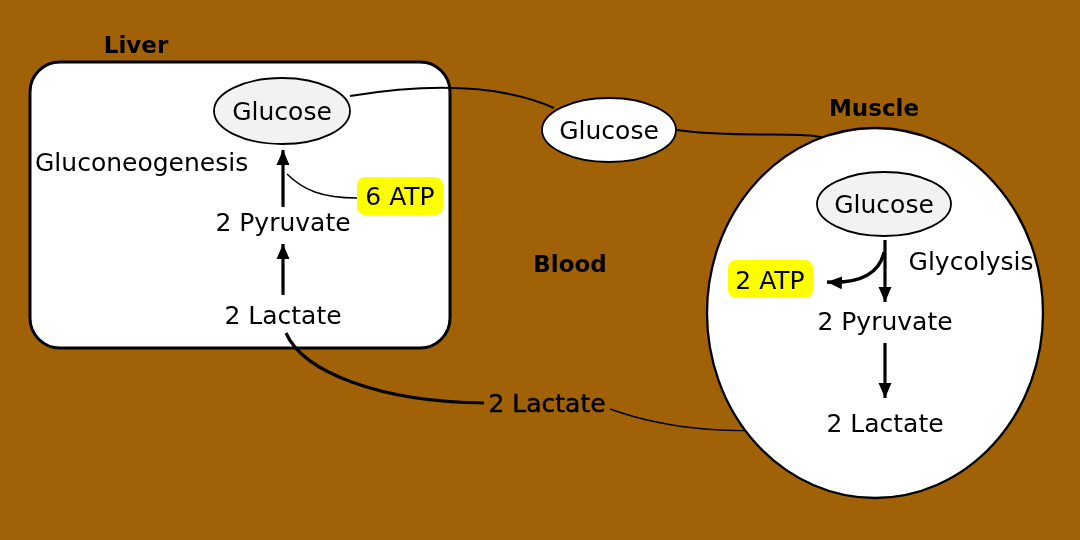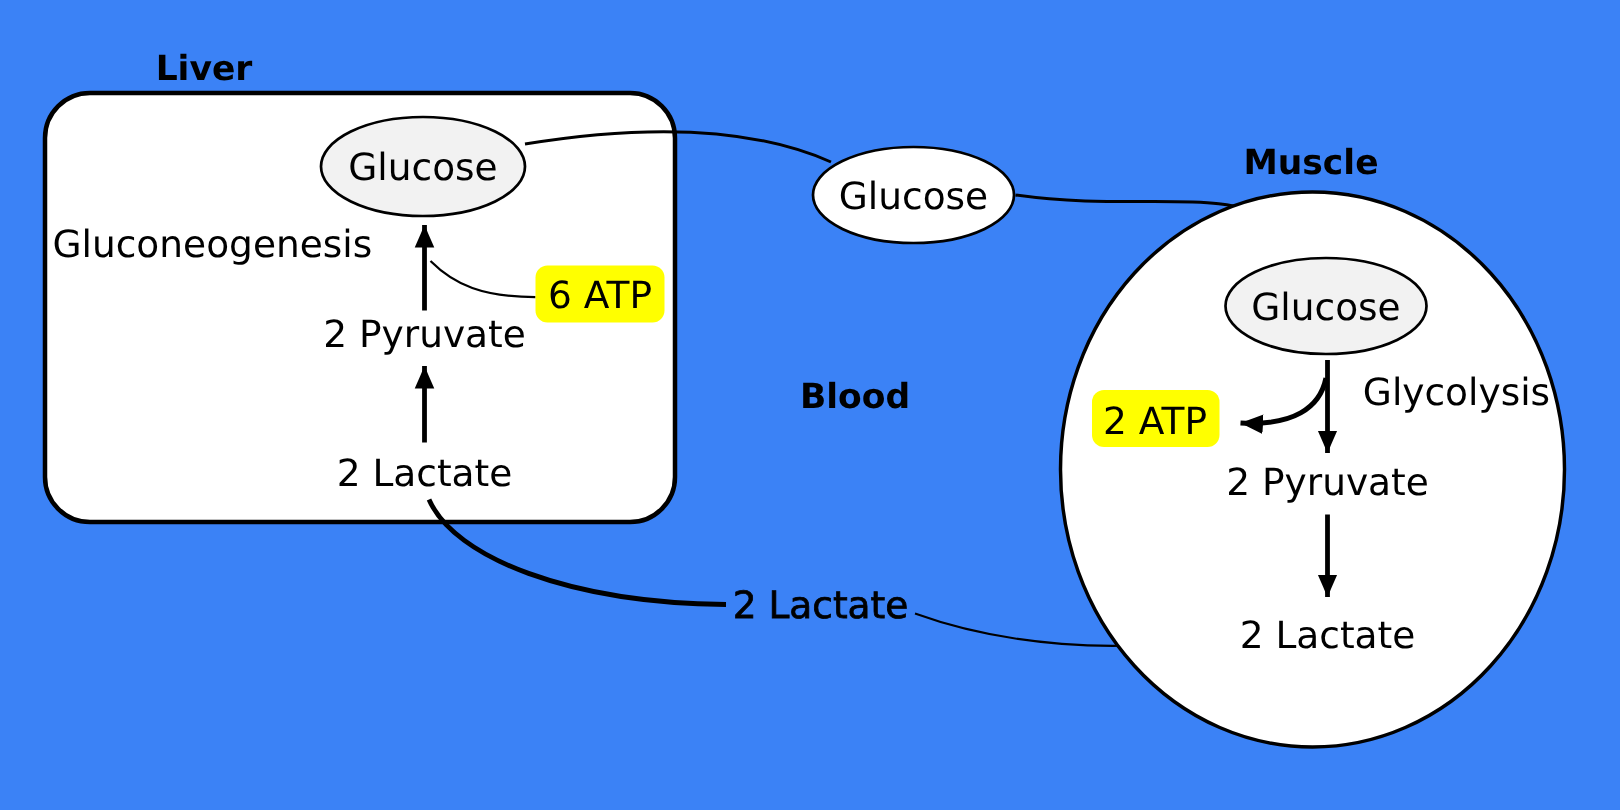--- a/index.html
+++ b/index.html
@@ -1,16 +1,16 @@
 <!DOCTYPE html>
 <html><head>
 <meta charset="utf-8">
 <style>
   html,body{margin:0;padding:0;background:#ffffff;}
-  .stage{position:relative;width:1080px;height:540px;background:#3b82f6;overflow:hidden;}
+  .stage{position:relative;width:1080px;height:540px;background:#a16207;overflow:hidden;}
   svg{display:block;}
   text{font-family:"DejaVu Sans", sans-serif;fill:#000000;}
   .lbl{font-size:25px;}
   .region{font-size:23px;font-weight:bold;}
   .lbl-mid{font-size:25px;stroke:#000;stroke-width:0.5px;}
   .node{stroke:#000000;stroke-width:1.8;}
   .compartment{fill:#ffffff;stroke:#000000;}
   .flow{fill:none;stroke:#000000;}
   .arrow{fill:none;stroke:#000000;stroke-width:3.2;}
 </style>

